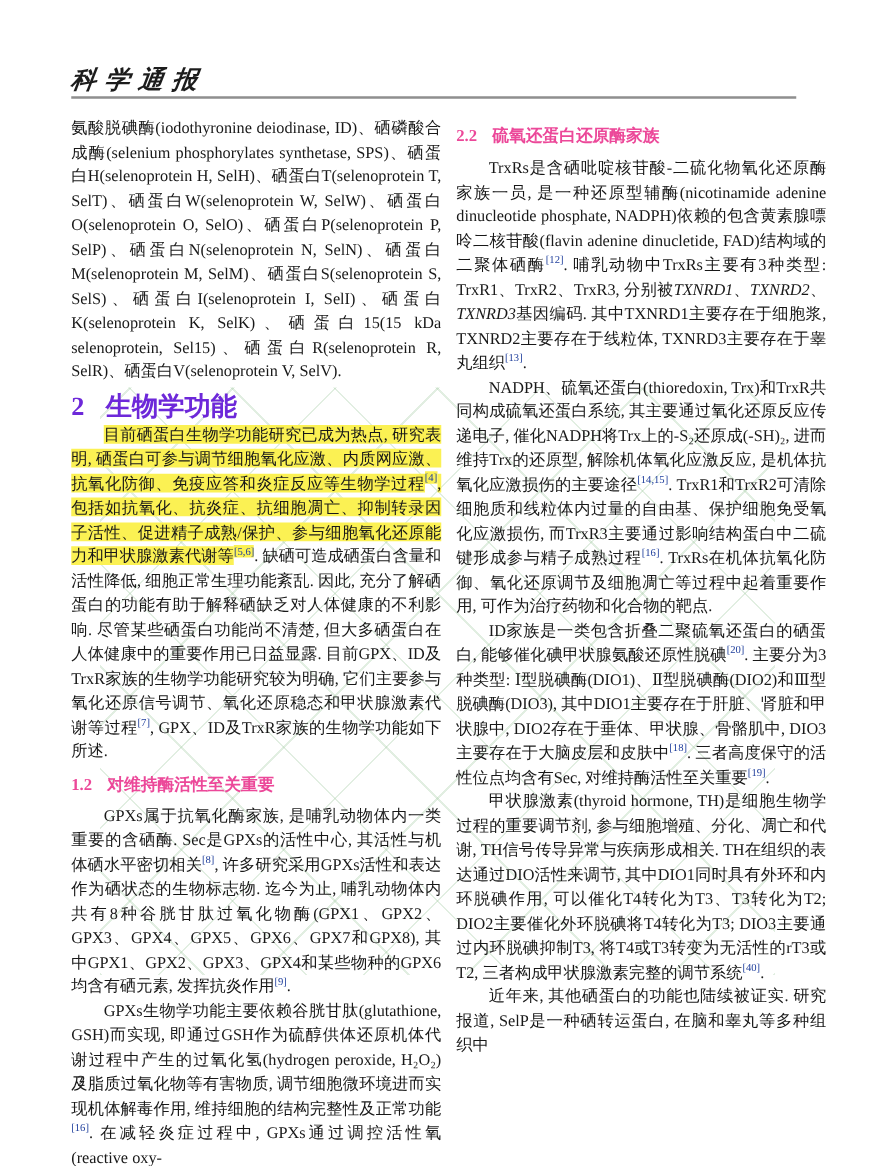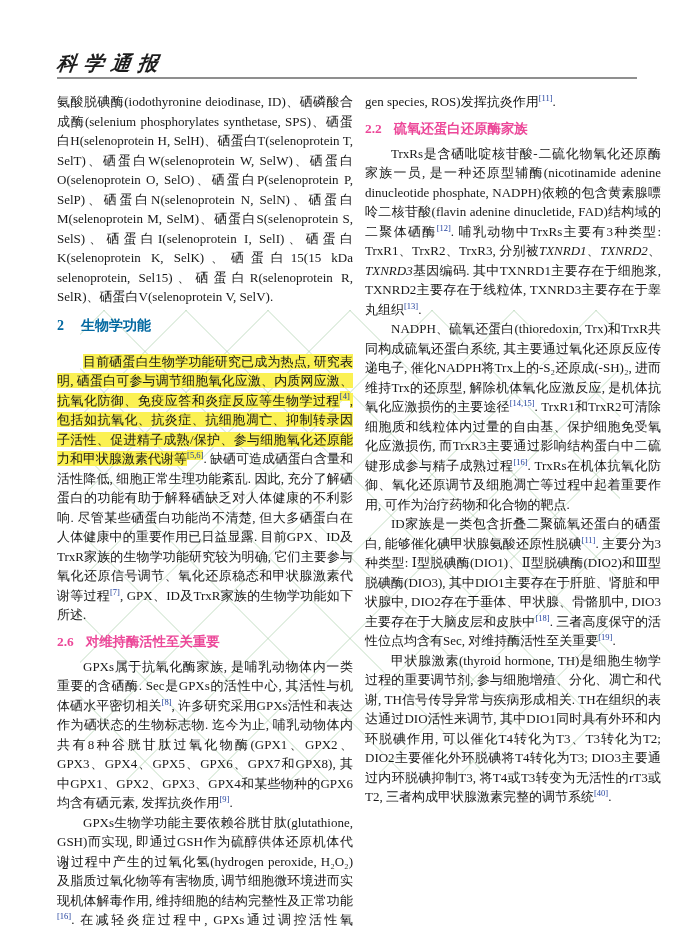--- a/index.html
+++ b/index.html
@@ -35,22 +35,22 @@
   }
   .col{
     width:296px;
     font-size:13px;line-height:19.5px;
     text-align:justify;text-justify:inter-character;
     word-break:break-word;
   }
   p.para{margin:0;padding:0;}
   p.ind{text-indent:2em;}
   .h2{
-    font-size:14px;font-weight:bold;color:#0369a1;
-    margin:8px 0 16px 0;line-height:21px;
+    font-size:21px;font-weight:bold;color:#6d28d9;
+    margin:8px 0 2px 0;line-height:21px;
   }
   .h2 .hnum{margin-right:17px;}
   .h3{
     font-size:13.4px;font-weight:bold;color:#ec4899;
     margin:7px 0 5px 0;line-height:20px;
   }
   .h3 .hnum{margin-right:12px;}
   .seg-hl{background:#fbf153;}
   sup.ref{
     font-size:8.5px;line-height:0;color:#21409d;
@@ -72,28 +72,28 @@
   <div class="masthead">
     <span class="logo">科学通报</span>
   </div>
   <div class="rule"></div>
 
   <div class="content">
     <div class="col">
         <p class="para"><span>氨酸脱碘酶(iodothyronine deiodinase, ID)、硒磷酸合成酶(selenium phosphorylates synthetase, SPS)、硒蛋白H(selenoprotein H, SelH)、硒蛋白T(selenoprotein T, SelT)、硒蛋白W(selenoprotein W, SelW)、硒蛋白O(selenoprotein O, SelO)、硒蛋白P(selenoprotein P, SelP)、硒蛋白N(selenoprotein N, SelN)、硒蛋白M(selenoprotein M, SelM)、硒蛋白S(selenoprotein S, SelS)、硒蛋白I(selenoprotein I, SelI)、硒蛋白K(selenoprotein K, SelK)、硒蛋白15(15 kDa selenoprotein, Sel15)、硒蛋白R(selenoprotein R, SelR)、硒蛋白V(selenoprotein V, SelV).</span></p>
         <div class="h2"><span class="hnum">2</span><span>生物学功能</span></div>
         <p class="para ind"><span class="seg-hl">目前硒蛋白生物学功能研究已成为热点, 研究表明, 硒蛋白可参与调节细胞氧化应激、内质网应激、抗氧化防御、免疫应答和炎症反应等生物学过程</span><sup class="ref seg-hl">[4]</sup><span class="seg-hl">, 包括如抗氧化、抗炎症、抗细胞凋亡、抑制转录因子活性、促进精子成熟/保护、参与细胞氧化还原能力和甲状腺激素代谢等</span><sup class="ref seg-hl">[5,6]</sup><span>. 缺硒可造成硒蛋白含量和活性降低, 细胞正常生理功能紊乱. 因此, 充分了解硒蛋白的功能有助于解释硒缺乏对人体健康的不利影响. 尽管某些硒蛋白功能尚不清楚, 但大多硒蛋白在人体健康中的重要作用已日益显露. 目前GPX、ID及TrxR家族的生物学功能研究较为明确, 它们主要参与氧化还原信号调节、氧化还原稳态和甲状腺激素代谢等过程</span><sup class="ref">[7]</sup><span>, GPX、ID及TrxR家族的生物学功能如下所述.</span></p>
-        <div class="h3"><span class="hnum">2.6</span><span>对维持酶活性至关重要</span></div>
+        <div class="h3"><span class="hnum">1.2</span><span>对维持酶活性至关重要</span></div>
         <p class="para ind"><span>GPXs属于抗氧化酶家族, 是哺乳动物体内一类重要的含硒酶. Sec是GPXs的活性中心, 其活性与机体硒水平密切相关</span><sup class="ref">[8]</sup><span>, 许多研究采用GPXs活性和表达作为硒状态的生物标志物. 迄今为止, 哺乳动物体内共有8种谷胱甘肽过氧化物酶(GPX1、GPX2、GPX3、GPX4、GPX5、GPX6、GPX7和GPX8), 其中GPX1、GPX2、GPX3、GPX4和某些物种的GPX6均含有硒元素, 发挥抗炎作用</span><sup class="ref">[9]</sup><span>.</span></p>
         <p class="para ind"><span>GPXs生物学功能主要依赖谷胱甘肽(glutathione, GSH)而实现, 即通过GSH作为硫醇供体还原机体代谢过程中产生的过氧化氢(hydrogen peroxide, H₂O₂)及脂质过氧化物等有害物质, 调节细胞微环境进而实现机体解毒作用, 维持细胞的结构完整性及正常功能</span><sup class="ref">[16]</sup><span>. 在减轻炎症过程中, GPXs通过调控活性氧(reactive oxy-</span></p>
       </div>
     <div class="col">
-        <p class="para"><span>gen species, ROS)发挥抗炎作用</span><sup class="ref">[11]</sup><span>.</span></p>
         <div class="h3"><span class="hnum">2.2</span><span>硫氧还蛋白还原酶家族</span></div>
         <p class="para ind"><span>TrxRs是含硒吡啶核苷酸-二硫化物氧化还原酶家族一员, 是一种还原型辅酶(nicotinamide adenine dinucleotide phosphate, NADPH)依赖的包含黄素腺嘌呤二核苷酸(flavin adenine dinucletide, FAD)结构域的二聚体硒酶</span><sup class="ref">[12]</sup><span>. 哺乳动物中TrxRs主要有3种类型: TrxR1、TrxR2、TrxR3, 分别被</span><span class="seg-i">TXNRD1</span><span>、</span><span class="seg-i">TXNRD2</span><span>、</span><span class="seg-i">TXNRD3</span><span>基因编码. 其中TXNRD1主要存在于细胞浆, TXNRD2主要存在于线粒体, TXNRD3主要存在于睾丸组织</span><sup class="ref">[13]</sup><span>.</span></p>
         <p class="para ind"><span>NADPH、硫氧还蛋白(thioredoxin, Trx)和TrxR共同构成硫氧还蛋白系统, 其主要通过氧化还原反应传递电子, 催化NADPH将Trx上的-S₂还原成(-SH)₂, 进而维持Trx的还原型, 解除机体氧化应激反应, 是机体抗氧化应激损伤的主要途径</span><sup class="ref">[14,15]</sup><span>. TrxR1和TrxR2可清除细胞质和线粒体内过量的自由基、保护细胞免受氧化应激损伤, 而TrxR3主要通过影响结构蛋白中二硫键形成参与精子成熟过程</span><sup class="ref">[16]</sup><span>. TrxRs在机体抗氧化防御、氧化还原调节及细胞凋亡等过程中起着重要作用, 可作为治疗药物和化合物的靶点.</span></p>
-        <p class="para ind"><span>ID家族是一类包含折叠二聚硫氧还蛋白的硒蛋白, 能够催化碘甲状腺氨酸还原性脱碘</span><sup class="ref">[11]</sup><span>. 主要分为3种类型: Ⅰ型脱碘酶(DIO1)、Ⅱ型脱碘酶(DIO2)和Ⅲ型脱碘酶(DIO3), 其中DIO1主要存在于肝脏、肾脏和甲状腺中, DIO2存在于垂体、甲状腺、骨骼肌中, DIO3主要存在于大脑皮层和皮肤中</span><sup class="ref">[18]</sup><span>. 三者高度保守的活性位点均含有Sec, 对维持酶活性至关重要</span><sup class="ref">[19]</sup><span>.</span></p>
+        <p class="para ind"><span>ID家族是一类包含折叠二聚硫氧还蛋白的硒蛋白, 能够催化碘甲状腺氨酸还原性脱碘</span><sup class="ref">[20]</sup><span>. 主要分为3种类型: Ⅰ型脱碘酶(DIO1)、Ⅱ型脱碘酶(DIO2)和Ⅲ型脱碘酶(DIO3), 其中DIO1主要存在于肝脏、肾脏和甲状腺中, DIO2存在于垂体、甲状腺、骨骼肌中, DIO3主要存在于大脑皮层和皮肤中</span><sup class="ref">[18]</sup><span>. 三者高度保守的活性位点均含有Sec, 对维持酶活性至关重要</span><sup class="ref">[19]</sup><span>.</span></p>
         <p class="para ind"><span>甲状腺激素(thyroid hormone, TH)是细胞生物学过程的重要调节剂, 参与细胞增殖、分化、凋亡和代谢, TH信号传导异常与疾病形成相关. TH在组织的表达通过DIO活性来调节, 其中DIO1同时具有外环和内环脱碘作用, 可以催化T4转化为T3、T3转化为T2; DIO2主要催化外环脱碘将T4转化为T3; DIO3主要通过内环脱碘抑制T3, 将T4或T3转变为无活性的rT3或T2, 三者构成甲状腺激素完整的调节系统</span><sup class="ref">[40]</sup><span>.</span></p>
+        <p class="para ind"><span>近年来, 其他硒蛋白的功能也陆续被证实. 研究报道, SelP是一种硒转运蛋白, 在脑和睾丸等多种组织中</span></p>
       </div>
   </div>
 
   <div class="pagenum">2</div>
 </div>
 
 </body></html>

